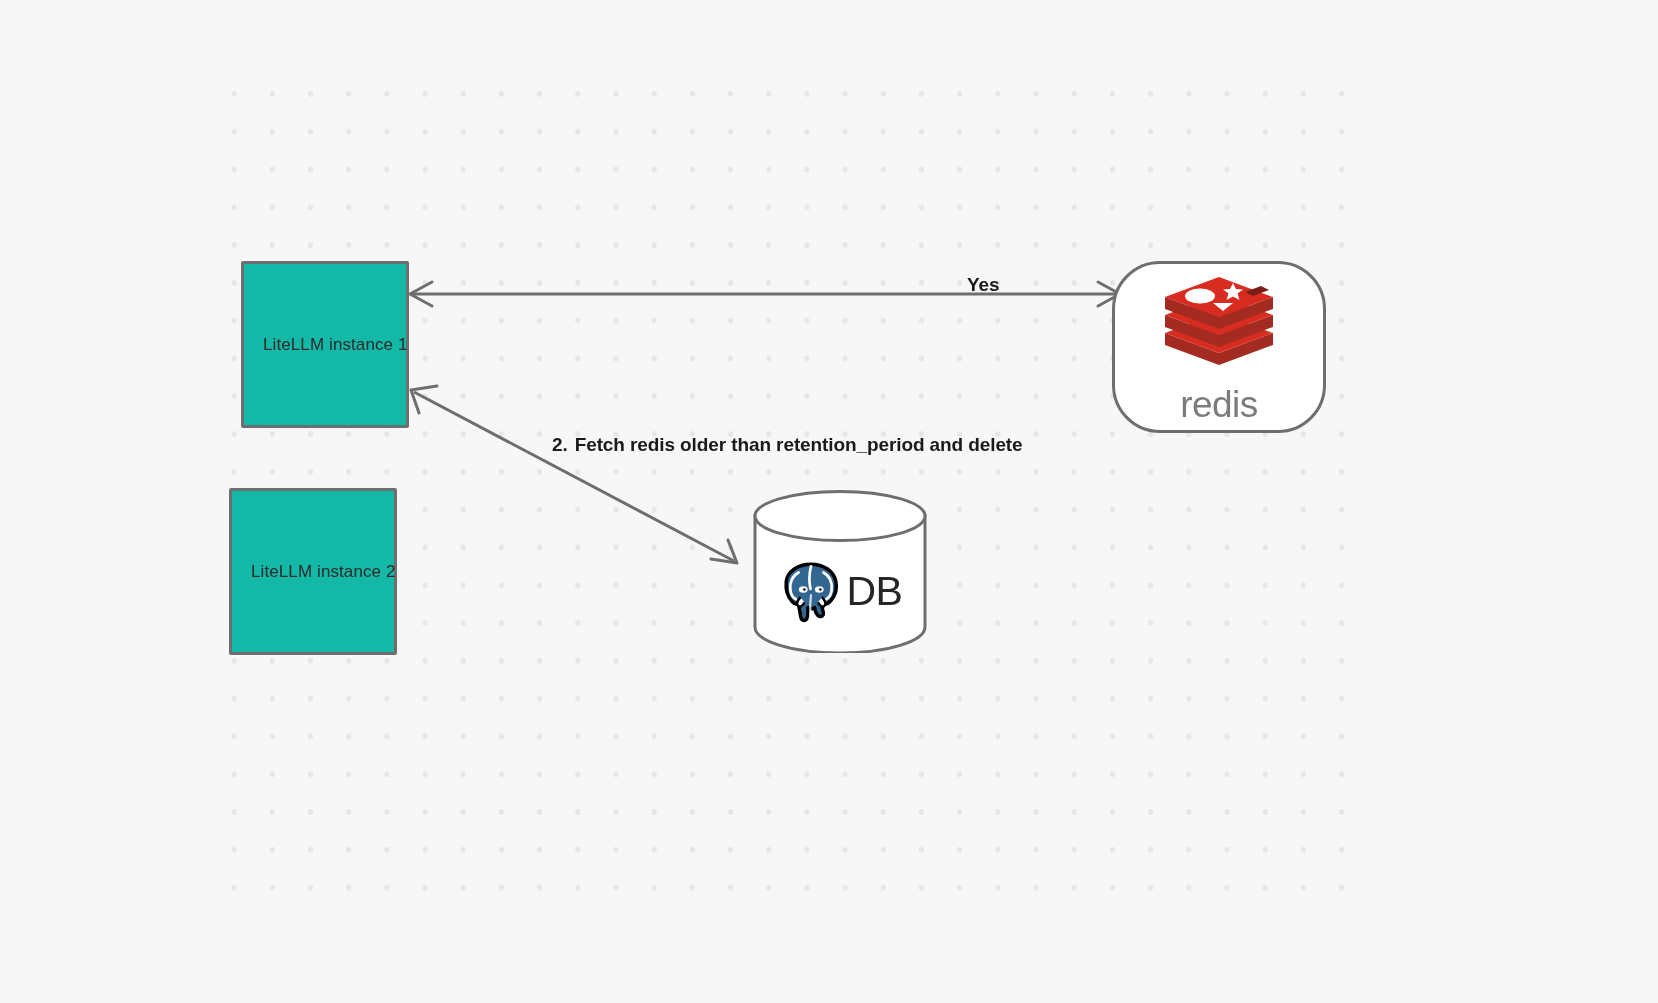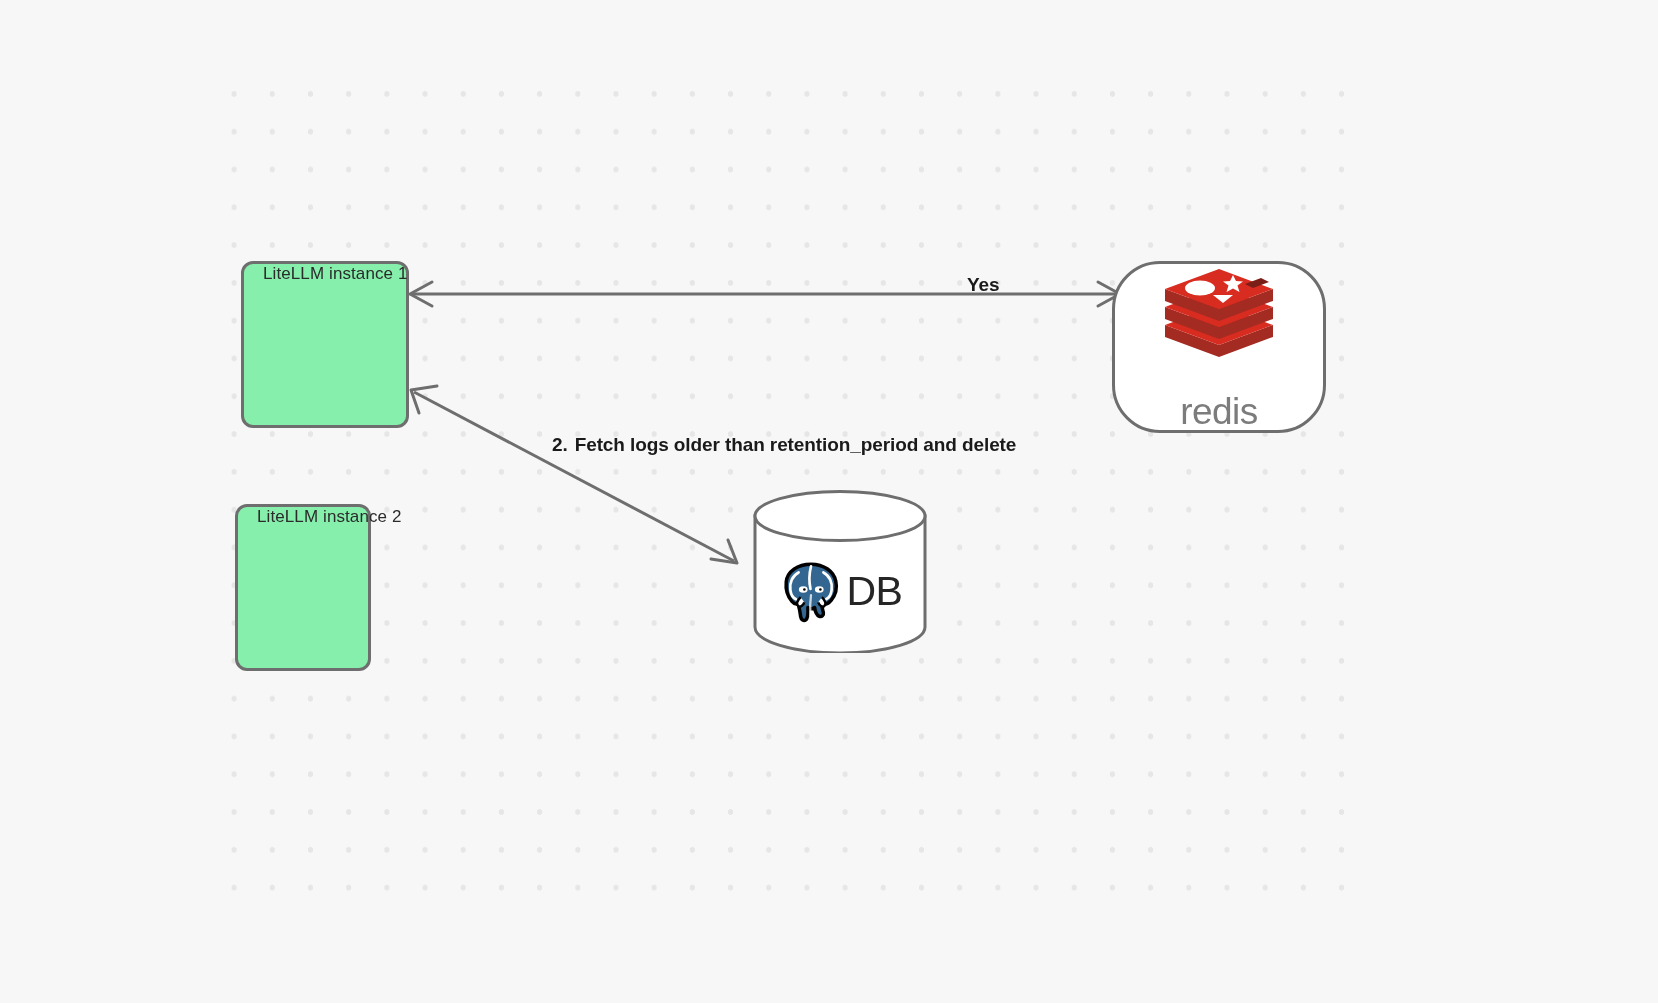--- a/index.html
+++ b/index.html
@@ -37,53 +37,54 @@
     left: 0;
     top: 0;
     width: 1658px;
     height: 1003px;
     pointer-events: none;
   }
   
   .node-box {
     position: absolute;
     box-sizing: border-box;
-    background: #86efac;
+    background: #14b8a6;
     border: 3px solid #6e6e6e;
-    border-radius: 12px;
+    border-radius: 2px;
     display: flex;
+    align-items: center;
     justify-content: flex-start;
   }
   .node-box .node-label {
     font-size: 17px;
     color: #2b2b2b;
     font-weight: 400;
     padding-left: 19px;
     letter-spacing: 0.1px;
     white-space: nowrap;
   }
   #node-litellm-1 { left: 241px; top: 261px;  width: 168px; height: 167px; }
-  #node-litellm-2 { left: 235px; top: 488px;  width: 136px; height: 167px; margin-top: 16px; }
+  #node-litellm-2 { left: 229px; top: 488px;  width: 168px; height: 167px; }
   #node-litellm-3 { left: 241px; top: 715px;  width: 168px; height: 167px; }
 
   
   #node-redis {
     position: absolute;
     left: 1112px;
     top: 261px;
     width: 214px;
     height: 172px;
     box-sizing: border-box;
     background: #ffffff;
     border: 3px solid #6e6e6e;
     border-radius: 48px;
     display: flex;
     flex-direction: column;
     align-items: center;
-    justify-content: space-between;
+    justify-content: center;
   }
   #redis-logo { width: 128px; height: 118px; display:block; }
 
   
   #node-db {
     position: absolute;
     left: 752px;
     top: 490px;
     width: 176px;
     height: 163px;
@@ -228,16 +229,16 @@
       <span id="db-text">DB</span>
     </div>
   </div>
 
 
   <div class="edge-label" id="edge-label-yes">
     <span>Yes</span>
   </div>
 
   <div class="edge-label" id="edge-label-2">
-    <span class="lbl-num">2.</span><span>Fetch logs older than retention_period and delete</span>
+    <span class="lbl-num">2.</span><span>Fetch redis older than retention_period and delete</span>
   </div>
 
 </div>
 
 </body></html>

